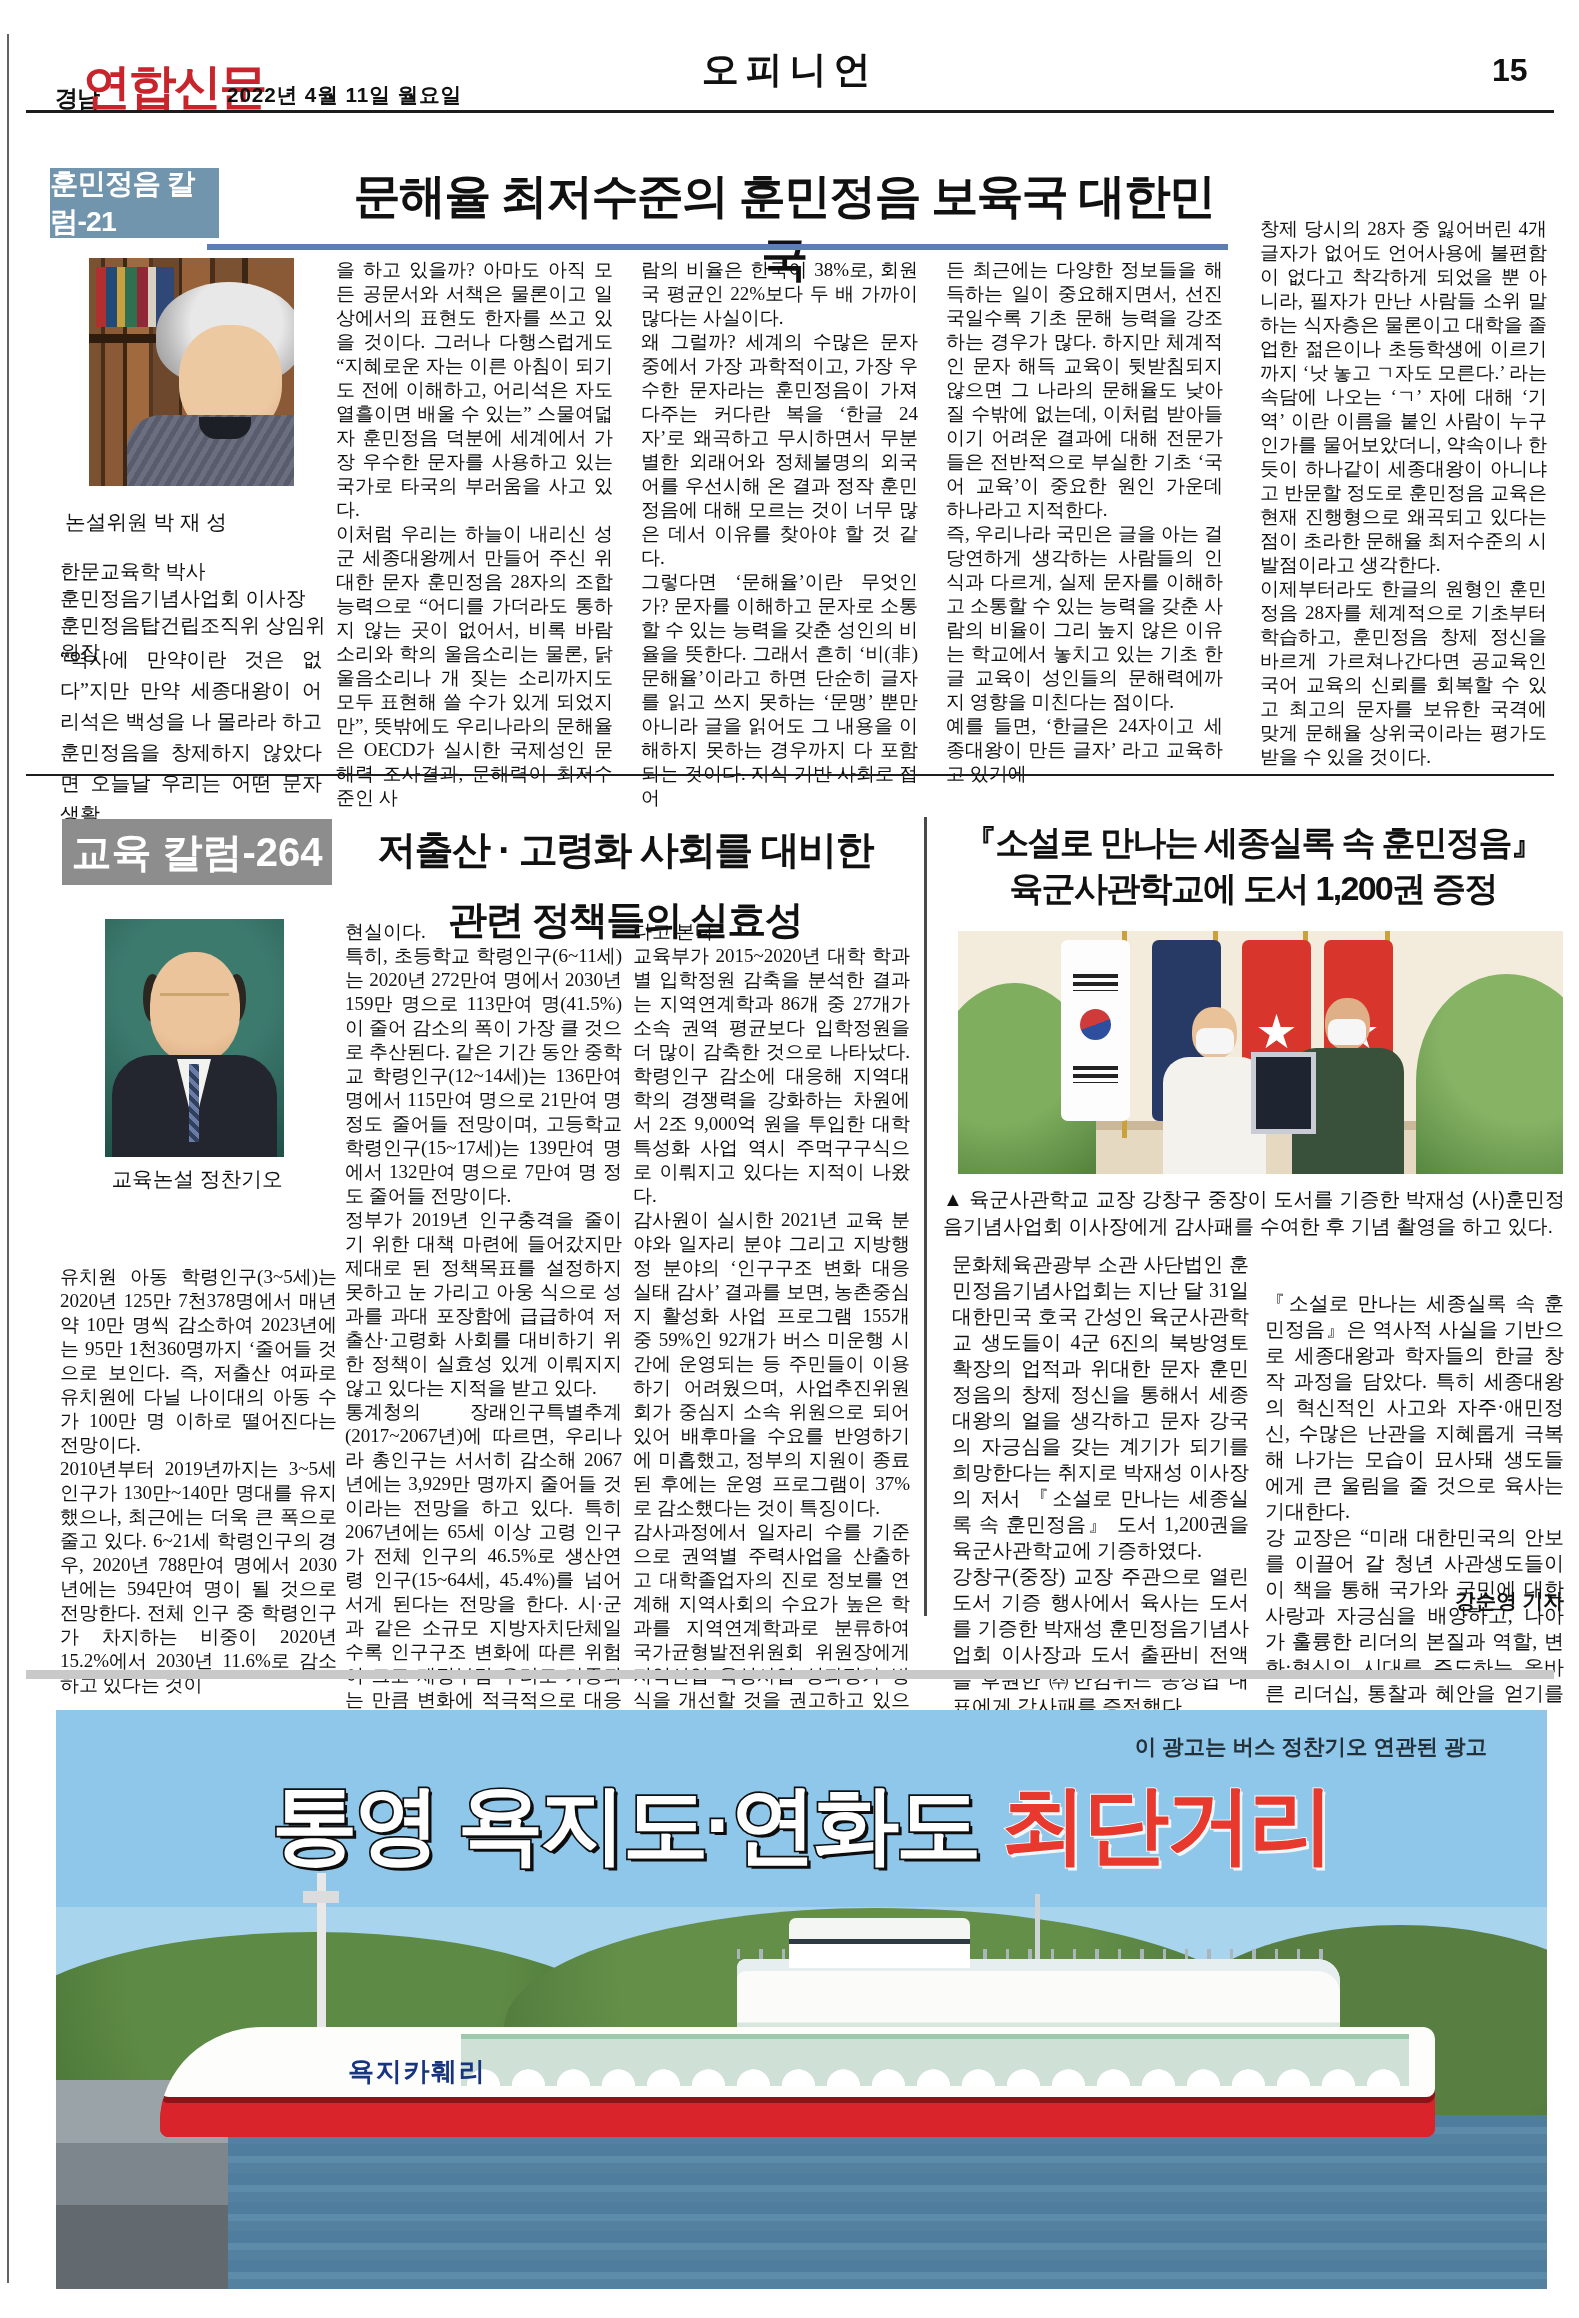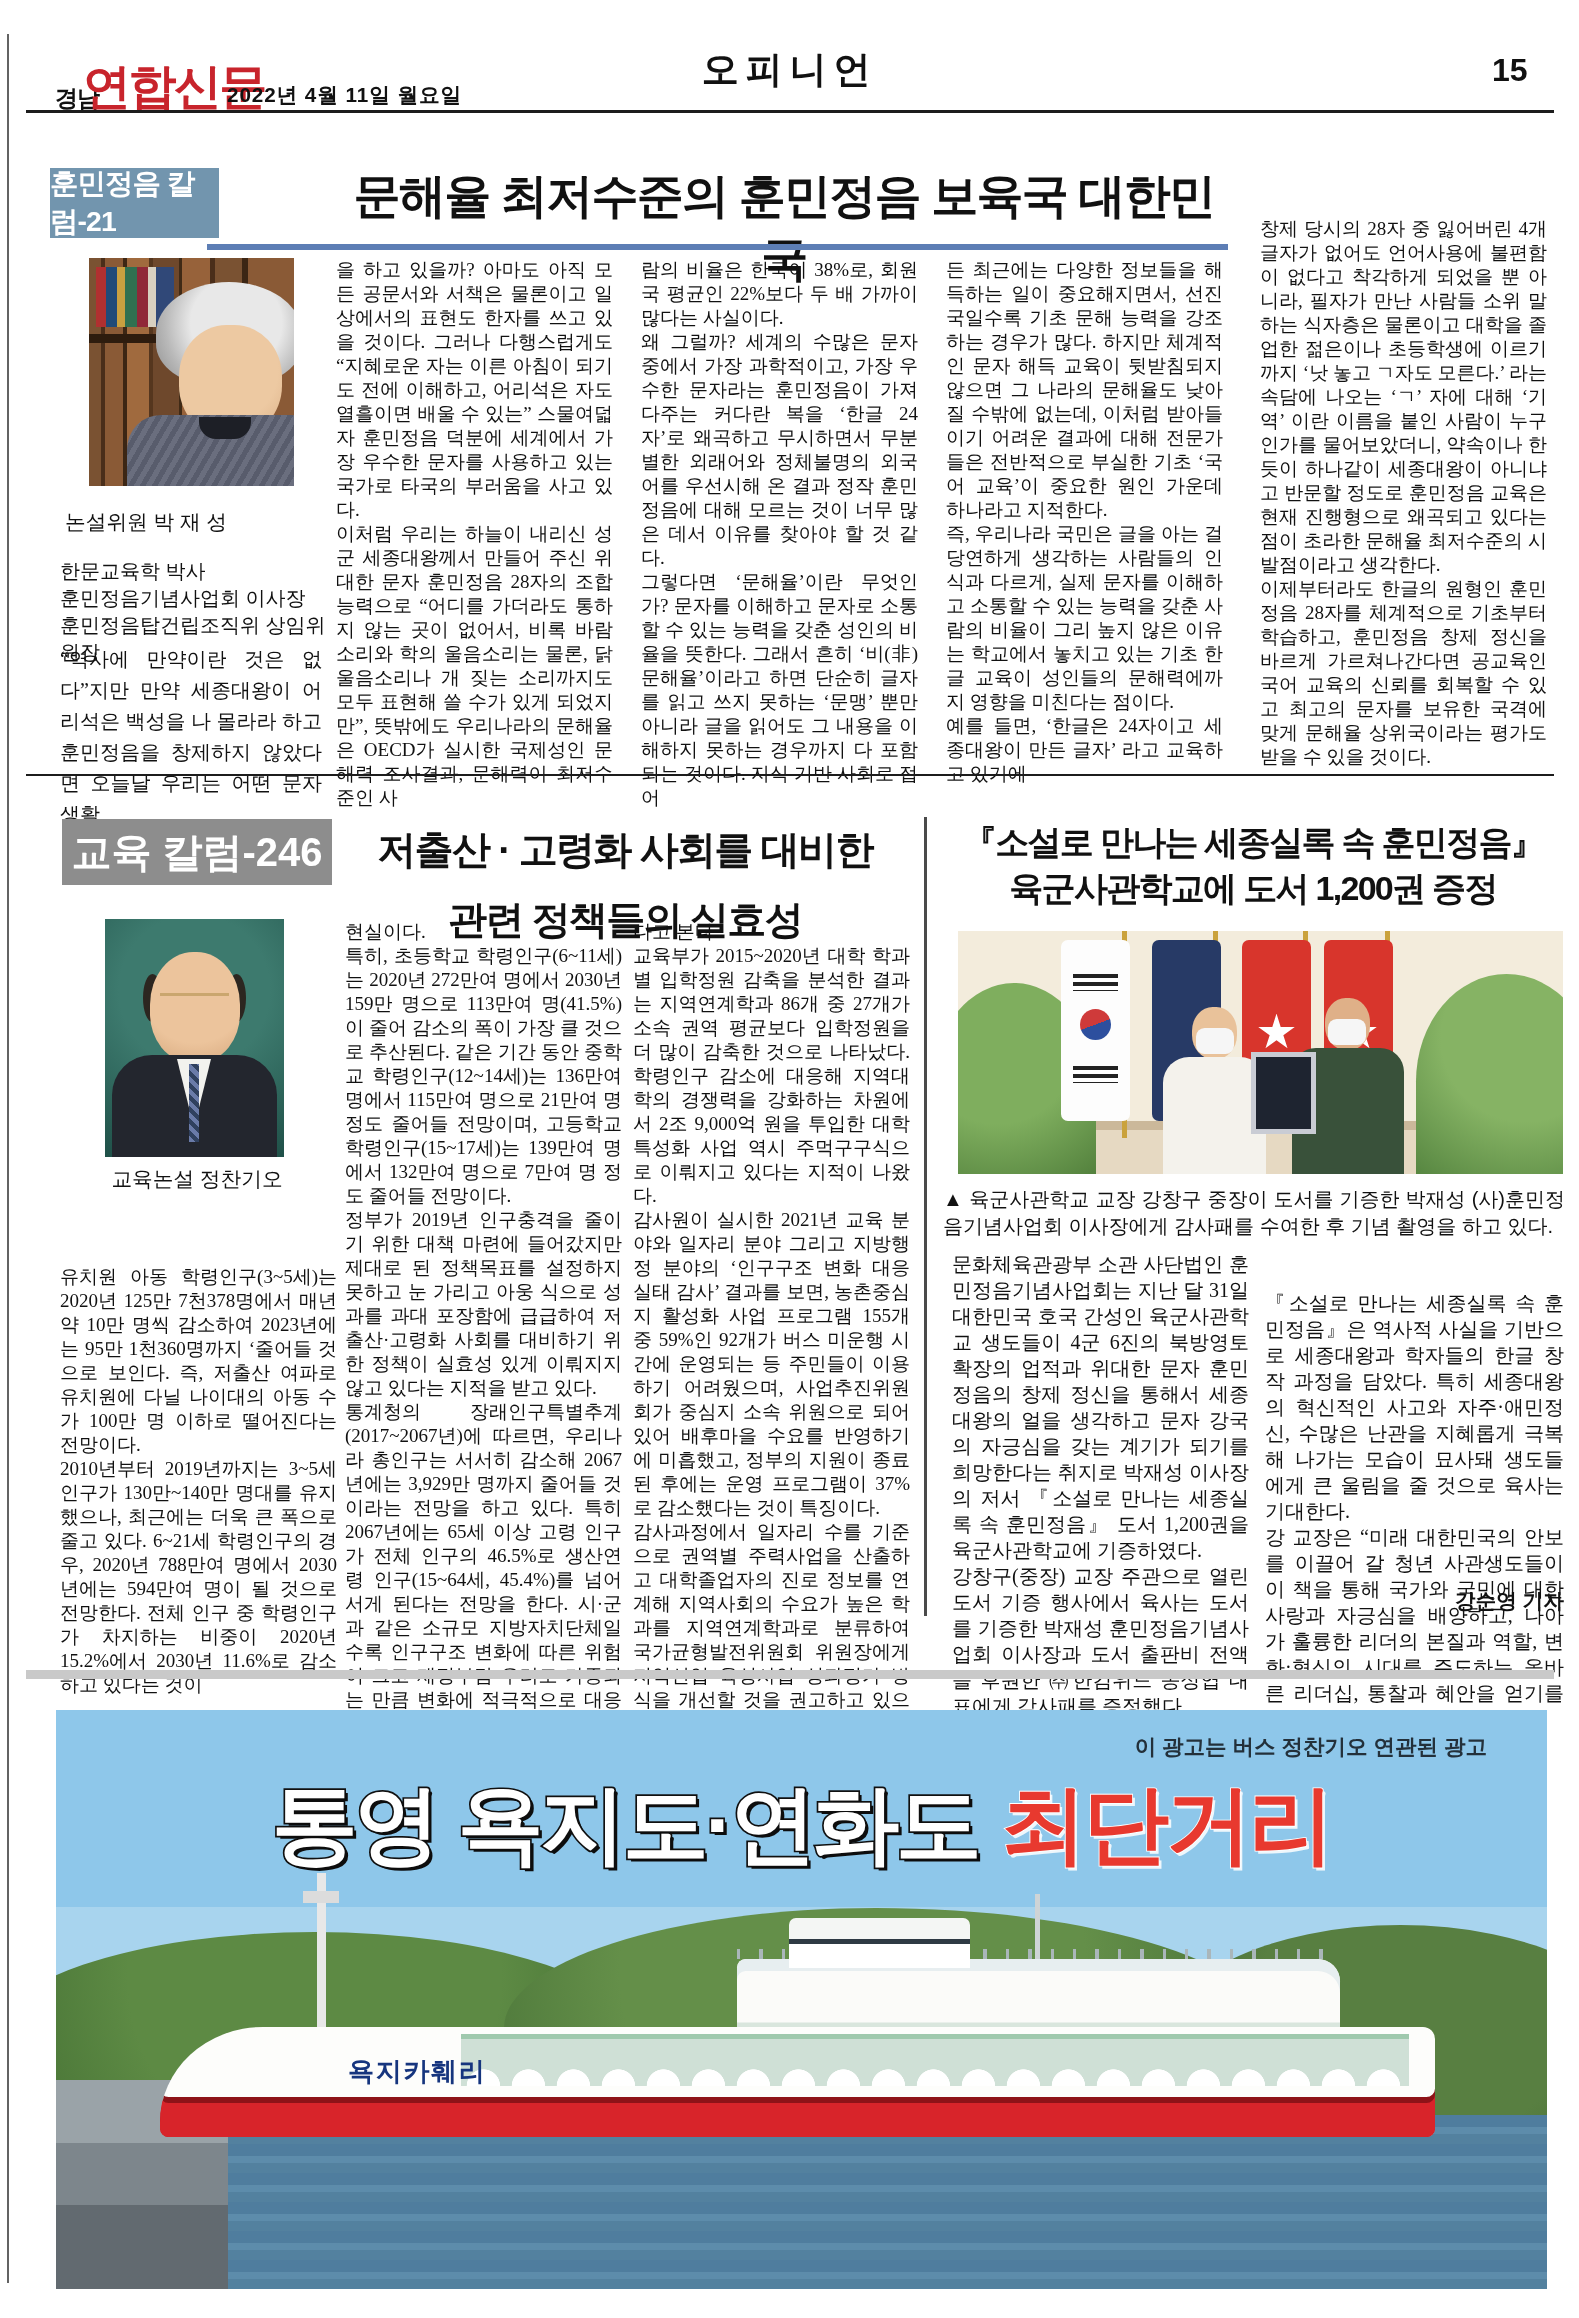--- a/index.html
+++ b/index.html
@@ -210,21 +210,21 @@
 왜 그럴까? 세계의 수많은 문자 중에서 가장 과학적이고, 가장 우수한 문자라는 훈민정음이 가져다주는 커다란 복을 ‘한글 24자’로 왜곡하고 무시하면서 무분별한 외래어와 정체불명의 외국어를 우선시해 온 결과 정작 훈민정음에 대해 모르는 것이 너무 많은 데서 이유를 찾아야 할 것 같다.
 그렇다면 ‘문해율’이란 무엇인가? 문자를 이해하고 문자로 소통할 수 있는 능력을 갖춘 성인의 비율을 뜻한다. 그래서 흔히 ‘비(非)문해율’이라고 하면 단순히 글자를 읽고 쓰지 못하는 ‘문맹’ 뿐만 아니라 글을 읽어도 그 내용을 이해하지 못하는 경우까지 다 포함되는 것이다. 지식 기반 사회로 접어</div>
   <div class="abs bodycol a1c3">든 최근에는 다양한 정보들을 해득하는 일이 중요해지면서, 선진국일수록 기초 문해 능력을 강조하는 경우가 많다. 하지만 체계적인 문자 해득 교육이 뒷받침되지 않으면 그 나라의 문해율도 낮아질 수밖에 없는데, 이처럼 받아들이기 어려운 결과에 대해 전문가들은 전반적으로 부실한 기초 ‘국어 교육’이 중요한 원인 가운데 하나라고 지적한다.
 즉, 우리나라 국민은 글을 아는 걸 당연하게 생각하는 사람들의 인식과 다르게, 실제 문자를 이해하고 소통할 수 있는 능력을 갖춘 사람의 비율이 그리 높지 않은 이유는 학교에서 놓치고 있는 기초 한글 교육이 성인들의 문해력에까지 영향을 미친다는 점이다.
 예를 들면, ‘한글은 24자이고 세종대왕이 만든 글자’ 라고 교육하고 있기에</div>
   <div class="abs bodycol a1c4">창제 당시의 28자 중 잃어버린 4개 글자가 없어도 언어사용에 불편함이 없다고 착각하게 되었을 뿐 아니라, 필자가 만난 사람들 소위 말하는 식자층은 물론이고 대학을 졸업한 젊은이나 초등학생에 이르기까지 ‘낫 놓고 ㄱ자도 모른다.’ 라는 속담에 나오는 ‘ㄱ’ 자에 대해 ‘기역’ 이란 이름을 붙인 사람이 누구인가를 물어보았더니, 약속이나 한 듯이 하나같이 세종대왕이 아니냐고 반문할 정도로 훈민정음 교육은 현재 진행형으로 왜곡되고 있다는 점이 초라한 문해율 최저수준의 시발점이라고 생각한다.
 이제부터라도 한글의 원형인 훈민정음 28자를 체계적으로 기초부터 학습하고, 훈민정음 창제 정신을 바르게 가르쳐나간다면 공교육인 국어 교육의 신뢰를 회복할 수 있고 최고의 문자를 보유한 국격에 맞게 문해율 상위국이라는 평가도 받을 수 있을 것이다.</div>
 
   <div class="abs divider1"></div>
 
-  <div class="abs badge2">교육 칼럼-246</div>
+  <div class="abs badge2">교육 칼럼-264</div>
   <div class="abs headline2">저출산 · 고령화 사회를 대비한
 관련 정책들의 실효성</div>
   <div class="abs vrule2"></div>
 
   <div class="abs photo2">
     <div class="p2-hairL"></div>
     <div class="p2-hairR"></div>
     <div class="p2-face"></div>
     <div class="p2-glass"></div>
     <div class="p2-suit"></div>

